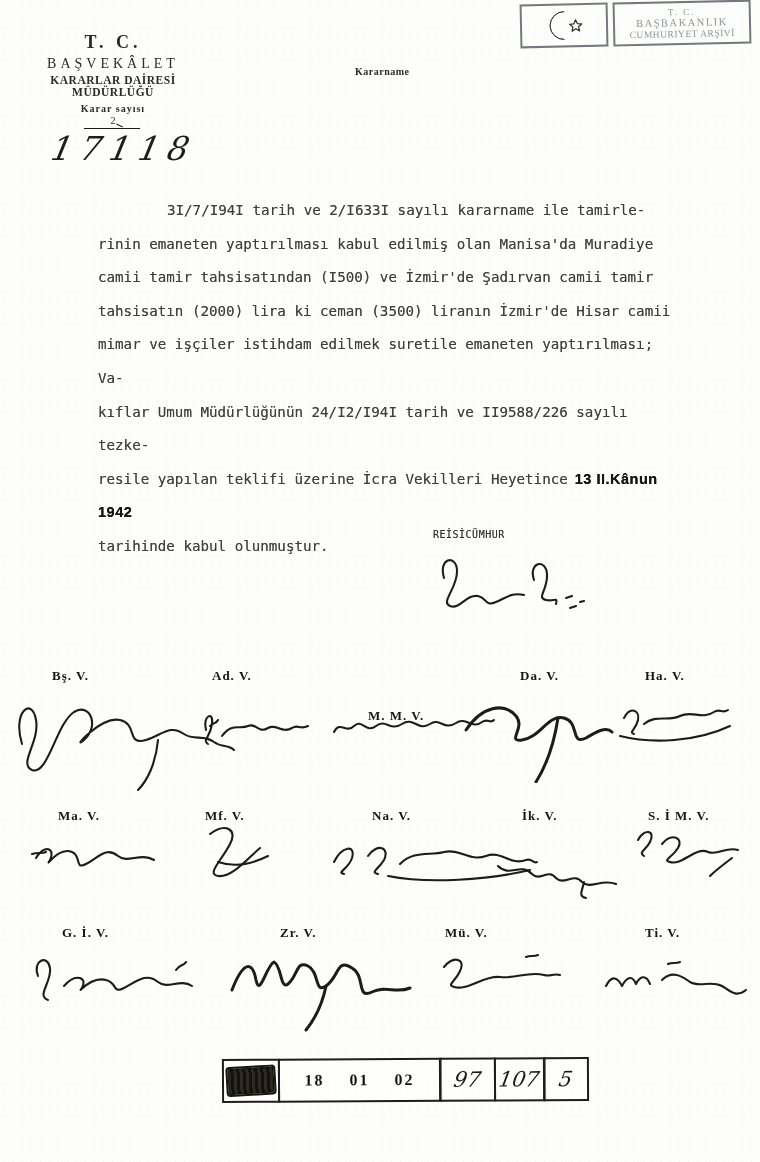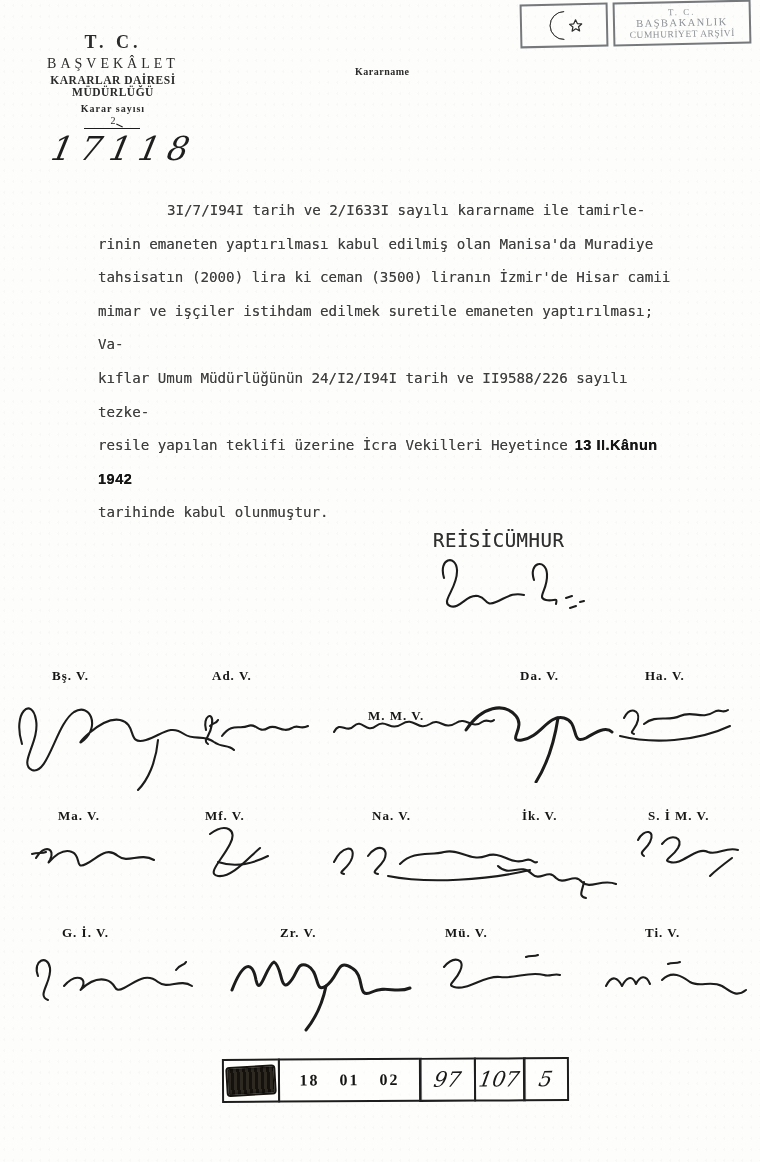--- a/index.html
+++ b/index.html
@@ -37,38 +37,38 @@
 
   
   .body-text{left:98px;top:194px;width:578px;
     font-family:"DejaVu Sans Mono",monospace;font-size:14.2px;
     line-height:33.6px;color:#3e3e3e;text-shadow:0 0 .5px rgba(40,40,40,.55);}
   .body-text .indent{text-indent:69px;}
   .date-stamp{font-family:"Liberation Sans",sans-serif;font-weight:bold;font-size:14.5px;
     letter-spacing:.5px;color:#161616;margin-left:7px;text-shadow:0 0 .6px #111;}
 
   .president-title{left:433px;top:529px;font-family:"DejaVu Sans Mono",monospace;
-    font-size:19px;color:#2f2f2f;text-shadow:0 0 .5px rgba(40,40,40,.5);letter-spacing:.5px;}
+    font-size:10px;color:#2f2f2f;text-shadow:0 0 .5px rgba(40,40,40,.5);letter-spacing:.5px;}
 
   
   .min-label{font-size:13px;font-weight:bold;letter-spacing:1px;color:#161616;white-space:nowrap;}
   .sig path{fill:none;stroke:#1c1c1c;stroke-linecap:round;stroke-linejoin:round;}
   .sig.w2 path{stroke-width:2.1;}
   .sig.w3 path{stroke-width:3;}
 
   
   .bottom-table{left:222px;top:1058px;display:flex;transform:rotate(-.3deg);}
   .bt-cell{border:2.5px solid #1d1d1d;height:44px;box-sizing:border-box;margin-left:-2.5px;
     display:flex;align-items:center;justify-content:center;background:rgba(255,255,255,.4);}
   .bt-cell:first-child{margin-left:0;}
   .bt-stamp{width:58px;}
   .bt-blob{width:46px;height:26px;border-radius:2px;transform:rotate(-3deg);
     background:repeating-linear-gradient(90deg,#2e2a22 0 3px,#15120d 3px 6px);
     box-shadow:0 0 0 2px #17140f, inset 0 0 3px #000;}
-  .bt-printed{width:144px;justify-content:space-evenly;font-weight:bold;font-size:16px;letter-spacing:2px;color:#141414;}
+  .bt-printed{width:164px;justify-content:space-evenly;font-weight:bold;font-size:16px;letter-spacing:2px;color:#141414;}
   .bt-hand{font-family:"DejaVu Serif",serif;font-style:italic;font-size:21px;color:#191919;}
   .bt-hand span{display:inline-block;transform:skewX(-10deg);}
   .bt-h1{width:57px;}.bt-h2{width:52px;}.bt-h3{width:46px;}
 </style>
 </head>
 <body>
 
 <div class="page">
 
   <div class="abs archive-stamp">
@@ -94,20 +94,21 @@
   </div>
   <div class="abs frac-line"></div>
   <div class="abs frac-tick"></div>
   <div class="abs decree-number">17118</div>
 
   <div class="abs doc-title">Kararname</div>
 
   <div class="abs body-text">
     <div class="indent">3I/7/I94I tarih ve 2/I633I sayılı kararname ile tamirle-</div>
     <div>rinin emaneten yaptırılması kabul edilmiş olan Manisa'da Muradiye</div>
+    <div>camii tamir tahsisatından (I500) ve İzmir'de Şadırvan camii tamir</div>
     <div>tahsisatın (2000) lira ki ceman (3500) liranın İzmir'de Hisar camii</div>
     <div>mimar ve işçiler istihdam edilmek suretile emaneten yaptırılması; Va-</div>
     <div>kıflar Umum Müdürlüğünün 24/I2/I94I tarih ve II9588/226 sayılı tezke-</div>
     <div><span>resile yapılan teklifi üzerine İcra Vekilleri Heyetince</span><span class="date-stamp">13 II.Kânun 1942</span></div>
     <div>tarihinde kabul olunmuştur.</div>
   </div>
 
   <div class="abs president-title">REİSİCÜMHUR</div>
   <svg class="abs sig w2" style="left:428px;top:550px;" width="165" height="75" viewBox="0 0 165 75">
     <path d="M16,28 C10,8 28,4 29,20 C30,38 12,52 22,56 C32,60 38,44 50,46 C60,48 56,57 68,52 C78,48 84,42 96,45"></path>

